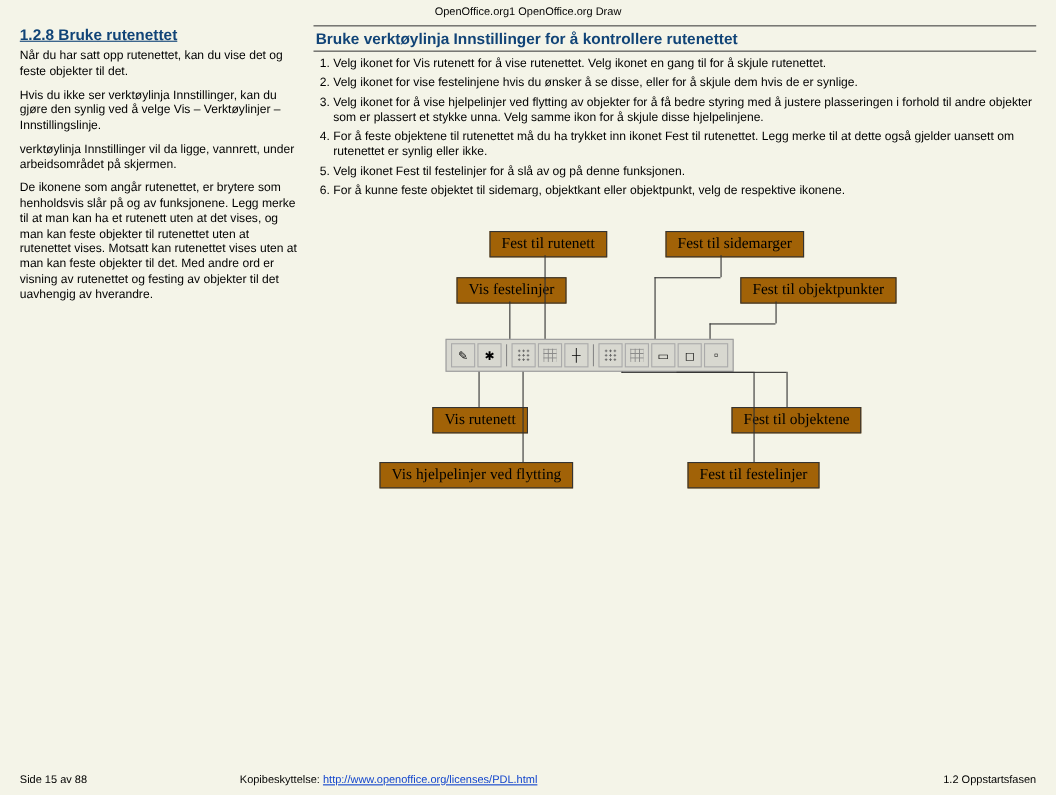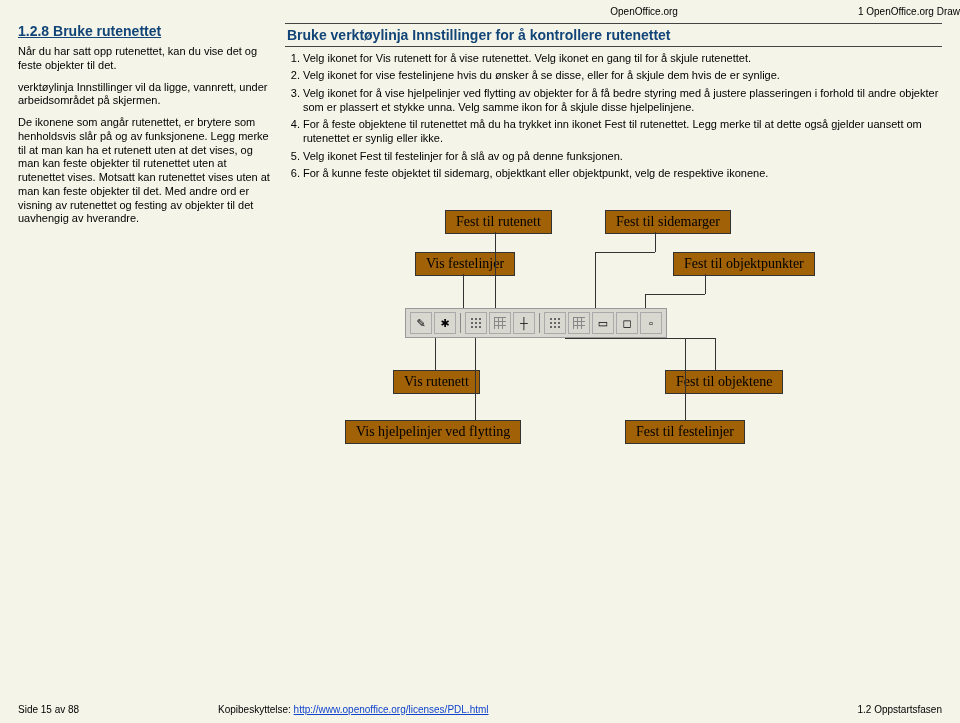--- a/index.html
+++ b/index.html
@@ -8,22 +8,21 @@
     height: 723px;
     background: #f4f4e8;
     font-family: Arial, Helvetica, sans-serif;
     font-size: 11px;
     color: #000;
     position: relative;
     overflow: hidden;
   }
   .header {
     display: flex;
-    justify-content: flex-end;
-    gap: 180px;
+    justify-content: center;
     padding: 6px 0 2px;
     font-size: 10px;
     color: #000;
   }
   .content {
     display: flex;
     gap: 12px;
     padding: 4px 18px 0 18px;
   }
   .left {
@@ -132,20 +131,21 @@
 
 <div class="header">
   <span>OpenOffice.org</span>
   <span>1 OpenOffice.org Draw</span>
 </div>
 
 <div class="content">
   <div class="left">
     <h2>1.2.8 Bruke rutenettet</h2>
     <p>Når du har satt opp rutenettet, kan du vise det og feste objekter til det.</p>
+    <p>Hvis du ikke ser verktøylinja Innstillinger, kan du gjøre den synlig ved å velge Vis – Verktøylinjer – Innstillingslinje.</p>
     <p>verktøylinja Innstillinger vil da ligge, vannrett, under arbeidsområdet på skjermen.</p>
     <p>De ikonene som angår rutenettet, er brytere som henholdsvis slår på og av funksjonene. Legg merke til at man kan ha et rutenett uten at det vises, og man kan feste objekter til rutenettet uten at rutenettet vises. Motsatt kan rutenettet vises uten at man kan feste objekter til det. Med andre ord er visning av rutenettet og festing av objekter til det uavhengig av hverandre.</p>
   </div>
 
   <div class="right">
     <div class="right-title">Bruke verktøylinja Innstillinger for å kontrollere rutenettet</div>
     <ol class="steps">
       <li>Velg ikonet for Vis rutenett for å vise rutenettet. Velg ikonet en gang til for å skjule rutenettet.</li>
       <li>Velg ikonet for vise festelinjene hvis du ønsker å se disse, eller for å skjule dem hvis de er synlige.</li>
       <li>Velg ikonet for å vise hjelpelinjer ved flytting av objekter for å få bedre styring med å justere plasseringen i forhold til andre objekter som er plassert et stykke unna. Velg samme ikon for å skjule disse hjelpelinjene.</li>

